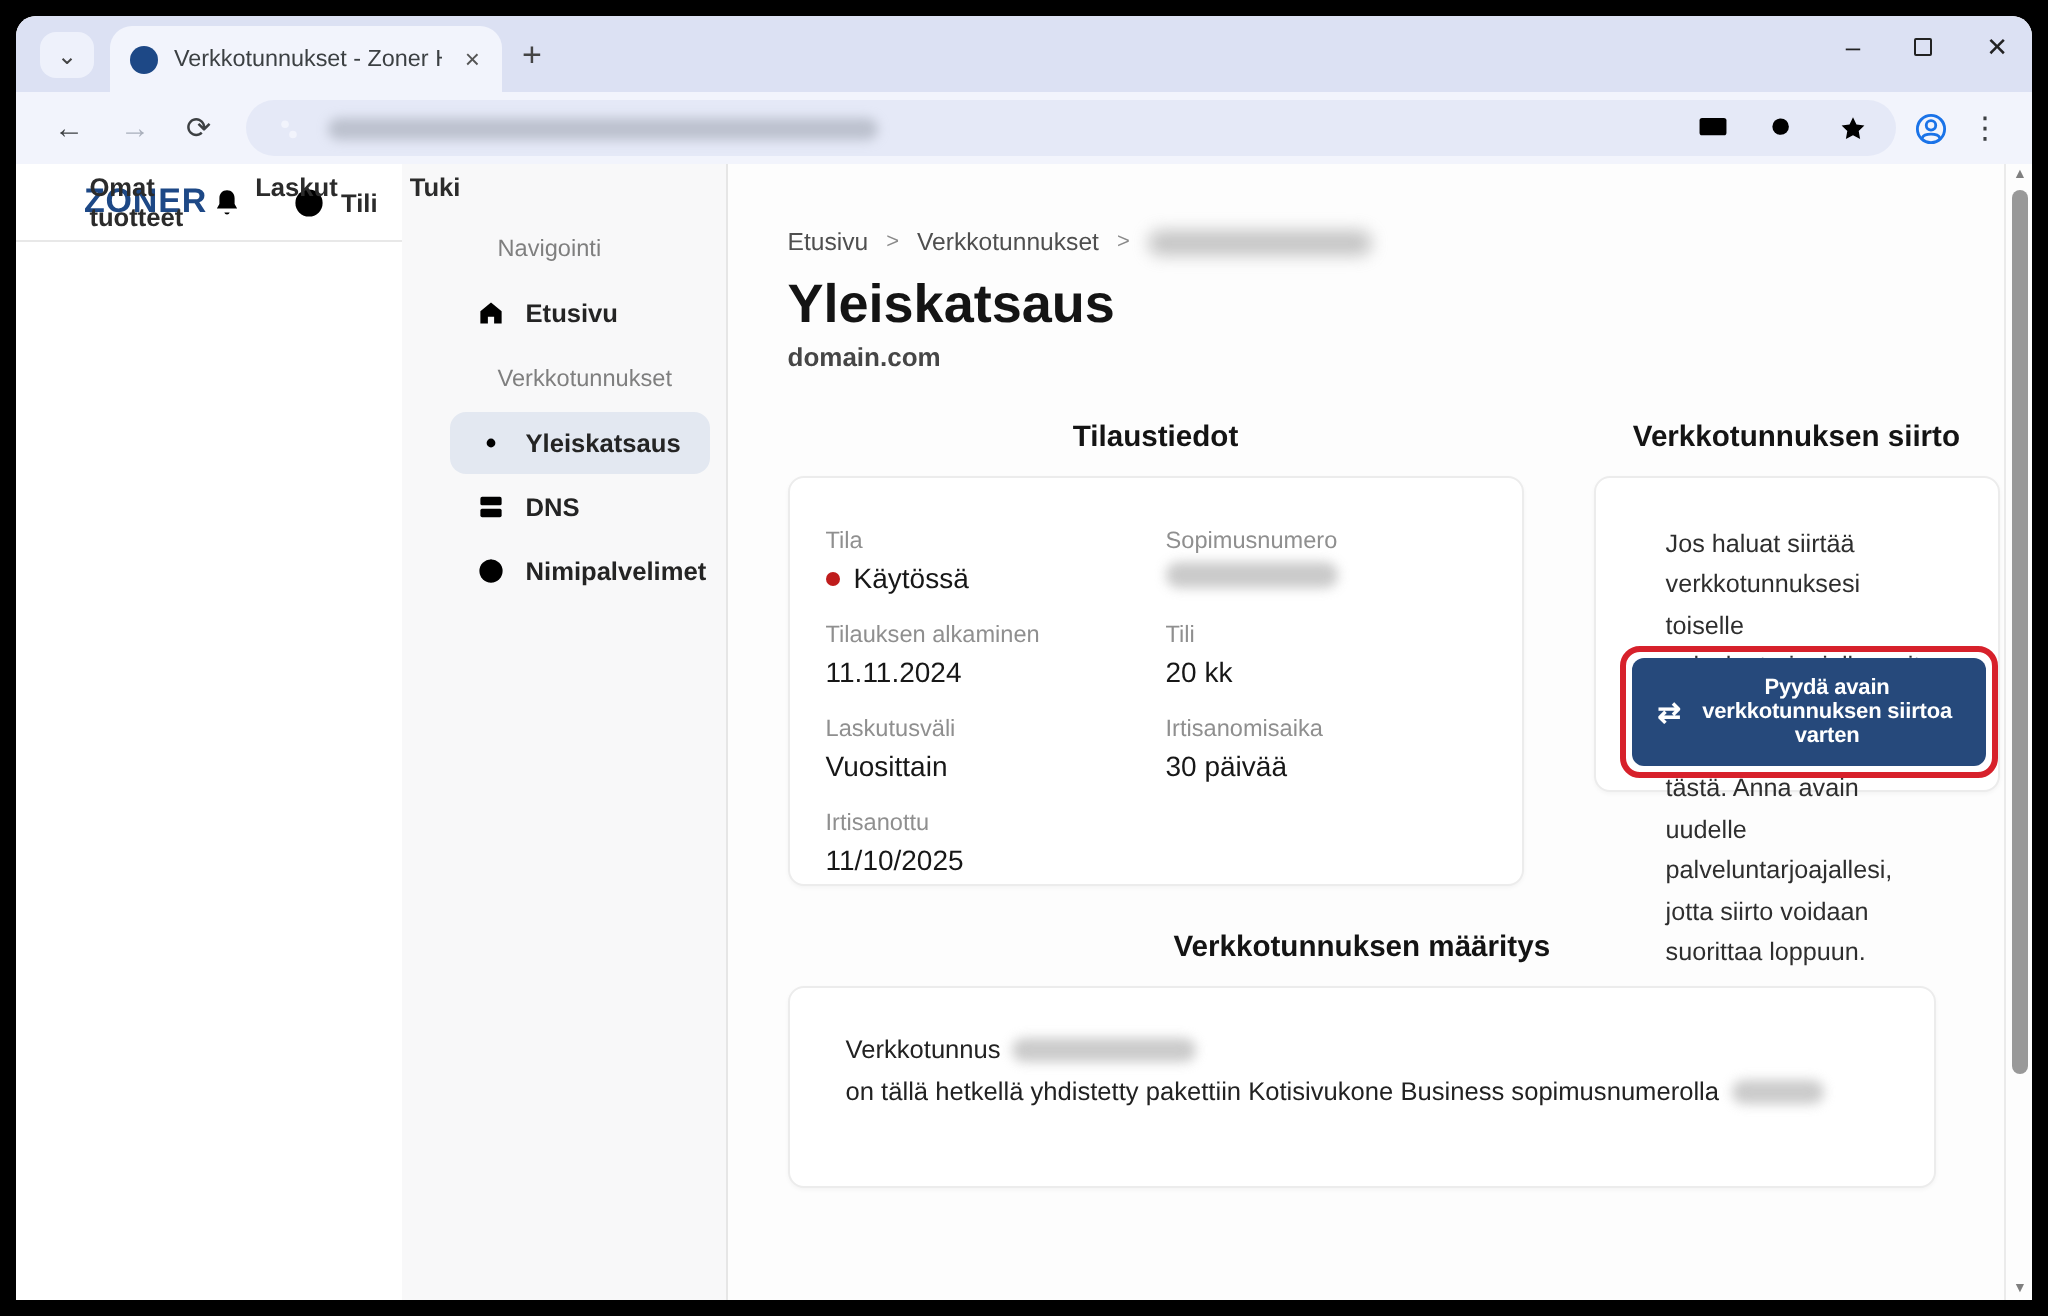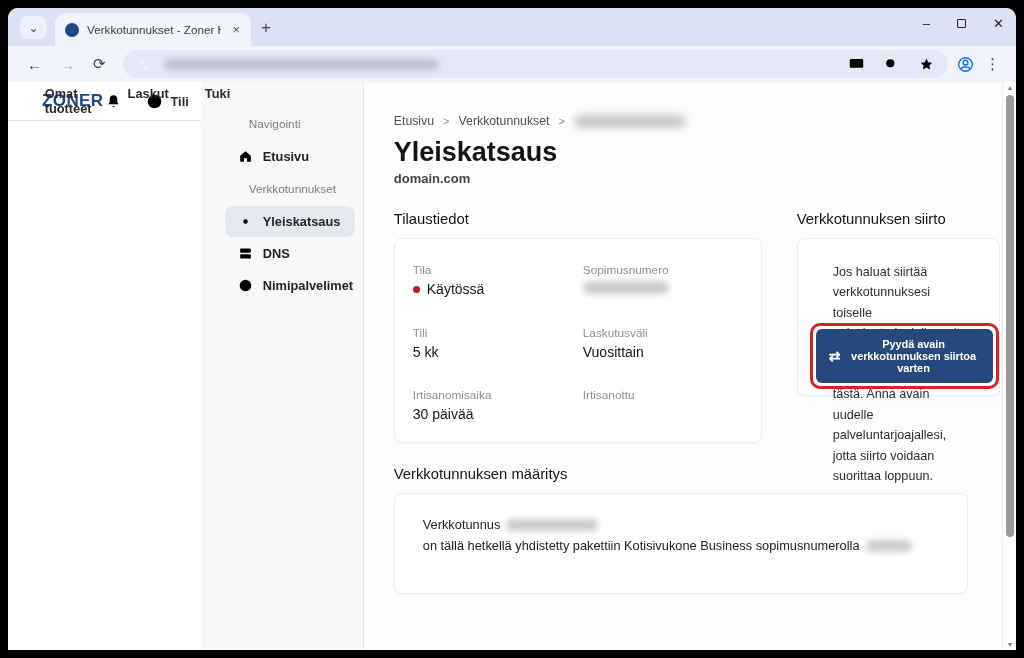--- a/index.html
+++ b/index.html
@@ -64,21 +64,21 @@
   .main { flex:1; background:#fdfdfd; padding:32px 34px 0 30px; overflow:hidden; }
   .breadcrumb { display:flex; align-items:center; gap:9px; font-size:12.3px; color:#4f4f4f; }
   .crumb { cursor:pointer; }
   .crumb-sep { color:#8a8a8a; font-size:11px; }
   .crumb-blur { width:112px; height:13px; border-radius:7px; background:#a9a9a9;
     filter:blur(4px); opacity:.65; }
   h1.page-title { font-size:27px; font-weight:800; color:#141414; margin:9px 0 3px; }
   .subtitle { font-size:13px; font-weight:600; color:#464646; }
 
   .grid { display:grid; grid-template-columns:368px 1fr; column-gap:35px; margin-top:25px; }
-  .sec-heading { font-size:14.8px; font-weight:400; color:#141414; margin-bottom:11px; }
+  .sec-heading { font-size:14.8px; font-weight:700; color:#141414; margin-bottom:11px;text-align:center; }
   .card { background:#fff; border:1px solid #ececec; border-radius:8px;
     box-shadow:0 1px 2px rgba(0,0,0,.04); }
 
   .sub-card { height:205px; padding:24px 20px 0 18px; display:grid;
     grid-template-columns:170px 1fr; row-gap:9px; overflow:hidden; }
   .field-label { font-size:11.8px; color:#8f8f8f; margin-bottom:4px; }
   .field-value { font-size:14px; font-weight:500; color:#171717; }
   .value-blur { width:86px; height:13px; border-radius:7px; background:#bdbdbd;
     filter:blur(3px); opacity:.8; margin-top:3px; }
   .status-dot { display:inline-block; width:7px; height:7px; border-radius:50%;
@@ -283,33 +283,38 @@
             <div class="card sub-card">
               <div>
                 <div class="field-label">Tila</div>
                 <div class="field-value"><span class="status-dot"></span><span>Käytössä</span></div>
               </div>
               <div>
                 <div class="field-label">Sopimusnumero</div>
                 <div class="value-blur"></div>
               </div>
               <div>
+                <div class="field-label">Tilauksen alkaminen</div>
+                <div class="field-value">11.11.2024</div>
+              </div>
+              <div>
                 <div class="field-label">Tili</div>
-                <div class="field-value">5 kk</div>
+                <div class="field-value">20 kk</div>
               </div>
               <div>
                 <div class="field-label">Laskutusväli</div>
                 <div class="field-value">Vuosittain</div>
               </div>
               <div>
                 <div class="field-label">Irtisanomisaika</div>
                 <div class="field-value">30 päivää</div>
               </div>
               <div>
                 <div class="field-label">Irtisanottu</div>
+                <div class="field-value">11/10/2025</div>
               </div>
             </div>
           </div>
 
           <div>
             <div class="sec-heading">Verkkotunnuksen siirto</div>
             <div class="card transfer-card">
               <p class="transfer-body">Jos haluat siirtää verkkotunnuksesi toiselle palveluntarjoajalle, voit pyytää välittäjänvaihtoavaimen tästä. Anna avain uudelle palveluntarjoajallesi, jotta siirto voidaan suorittaa loppuun.</p>
 
               <svg class="arrow-svg" viewBox="0 0 150 100">

